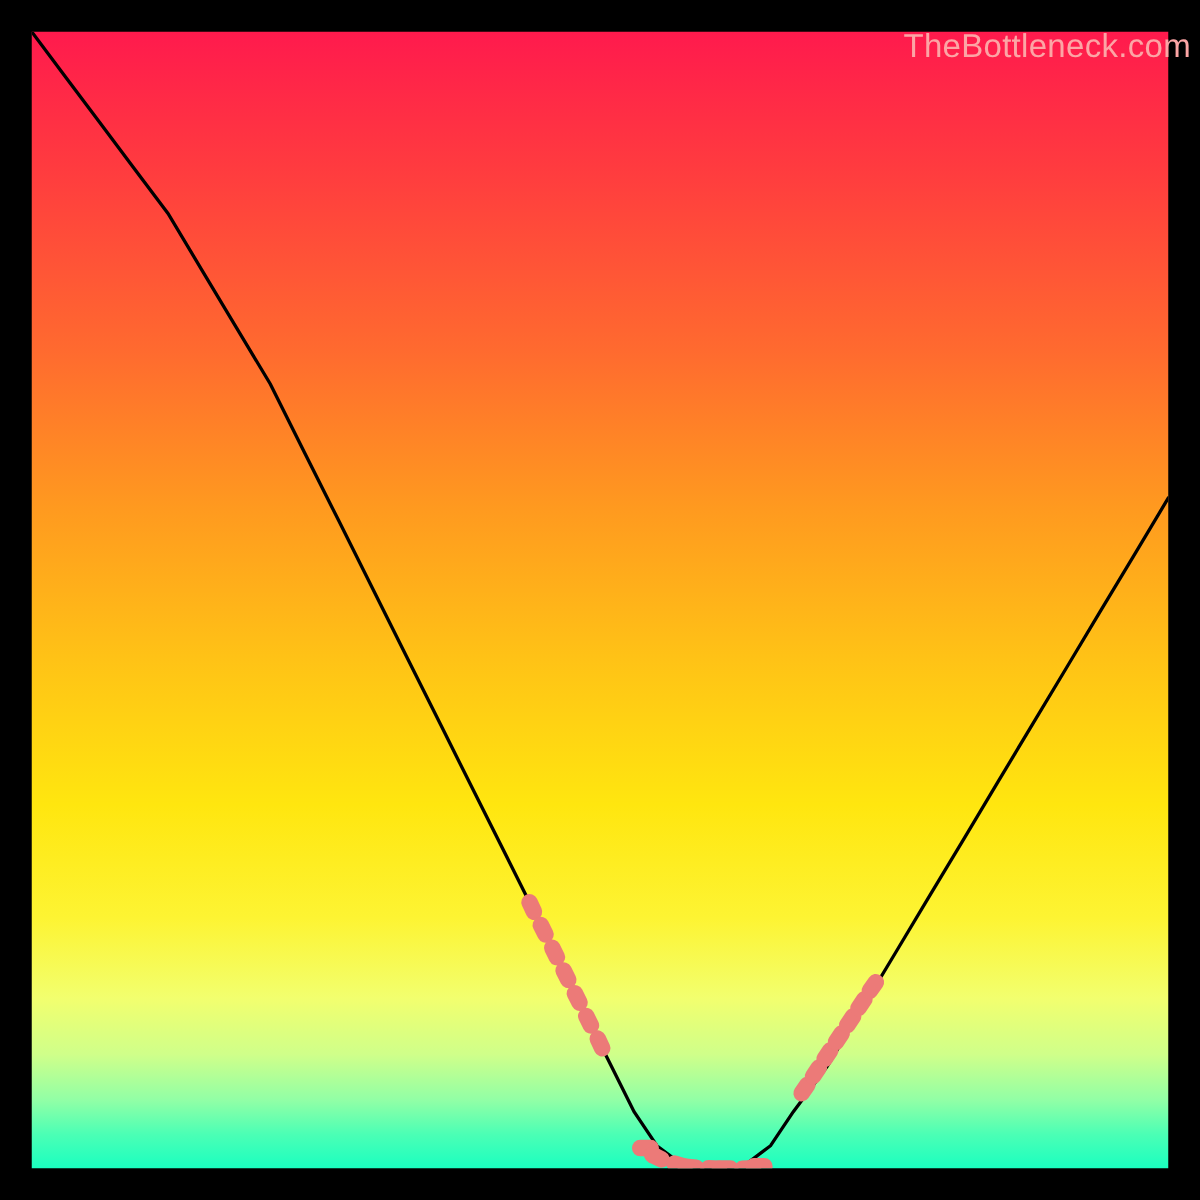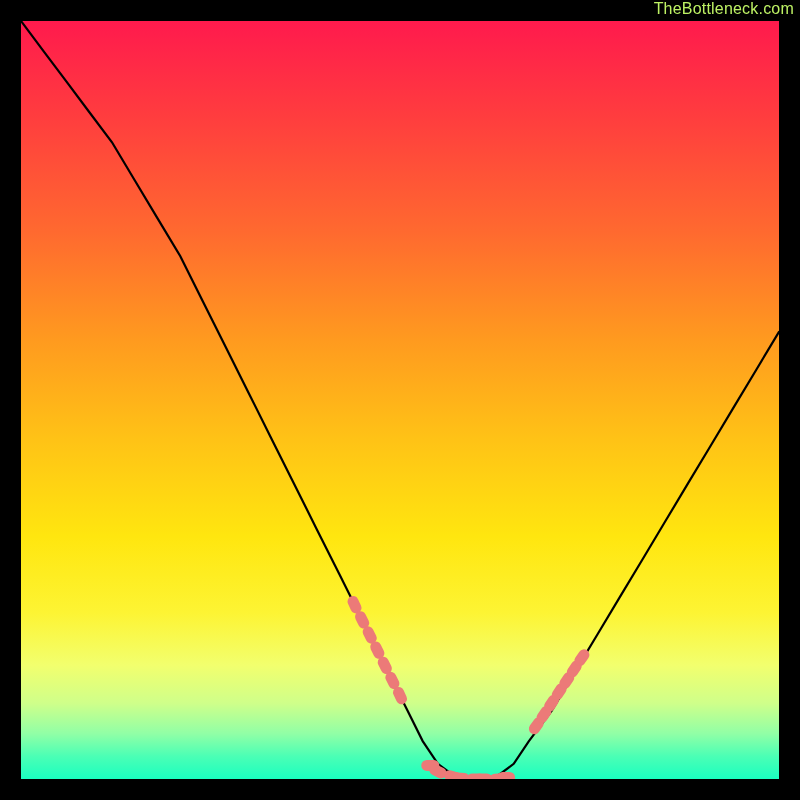--- a/index.html
+++ b/index.html
@@ -51,24 +51,24 @@
   }
   svg.curve {
     position: absolute;
     left: 0;
     top: 0;
     width: 758px;
     height: 758px;
   }
   .watermark {
     position: absolute;
-    top: 0;
+    top: 18px;
     right: 6px;
-    color: #bef264;
-    font-size: 16px;
+    color: #fca5a5;
+    font-size: 22px;
     font-weight: 500;
     letter-spacing: 0.2px;
     user-select: none;
   }
 </style>
 </head>
 <body>
 
 <div class="frame">
   <div class="plot-area">

